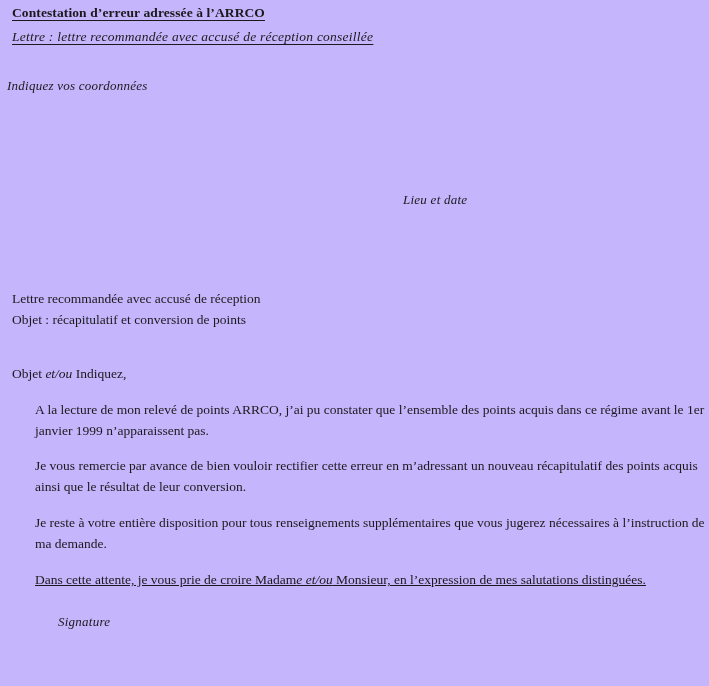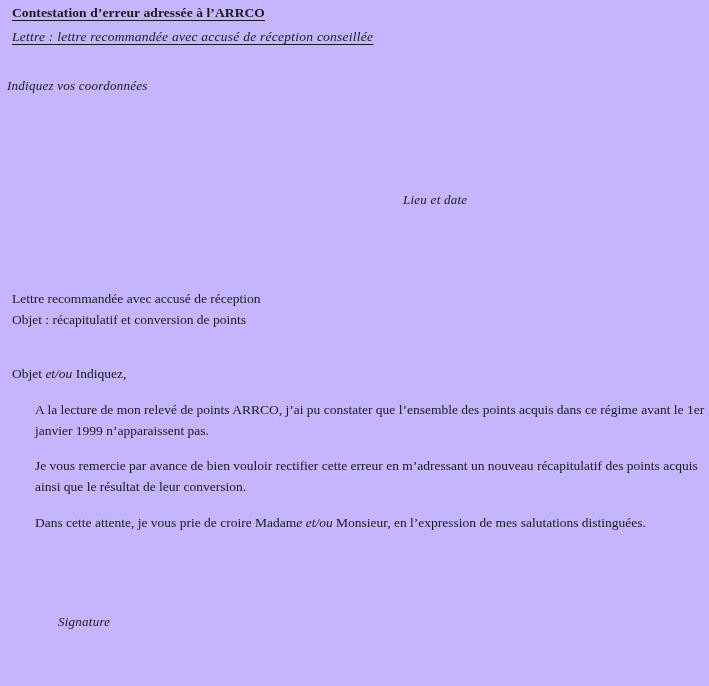--- a/index.html
+++ b/index.html
@@ -122,20 +122,21 @@
 
   .body-par {
     font-size: 13.5px;
     line-height: 21px;
     text-align: left;
     margin: 0 0 15px 0;
   }
 
   .body-par:last-child {
     margin-bottom: 0;
+    text-decoration: underline;
   }
 
   .par-gap-1 { margin-bottom: 14px; }
   .par-gap-2 { margin-bottom: 15px; }
   .par-gap-3 { margin-bottom: 15px; }
 
   em.inline-it {
     font-style: italic;
   }
 </style>
@@ -161,20 +162,21 @@
   <div class="salutation">
     <span>Objet </span><em class="inline-it">et/ou</em><span> Indiquez,</span>
   </div>
 
   <div class="body-block">
 
     <p class="body-par par-gap-1">A la lecture de mon relevé de points ARRCO, j’ai pu constater que l’ensemble des points acquis dans ce régime avant le 1er janvier 1999 n’apparaissent pas.</p>
 
     <p class="body-par par-gap-2">Je vous remercie par avance de bien vouloir rectifier cette erreur en m’adressant un nouveau récapitulatif des points acquis ainsi que le résultat de leur conversion.</p>
 
+    <p class="body-par par-gap-3">Je reste à votre entière disposition pour tous renseignements supplémentaires que vous jugerez nécessaires à l’instruction de ma demande.</p>
 
     <p class="body-par"><span>Dans cette attente, je vous prie de croire Madam</span><em class="inline-it">e et/ou</em><span> Monsieur, en l’expression de mes salutations distinguées.</span></p>
 
   </div>
 
   <div class="field-note field-signature">Signature</div>
 
 </div>
 
 </body></html>

